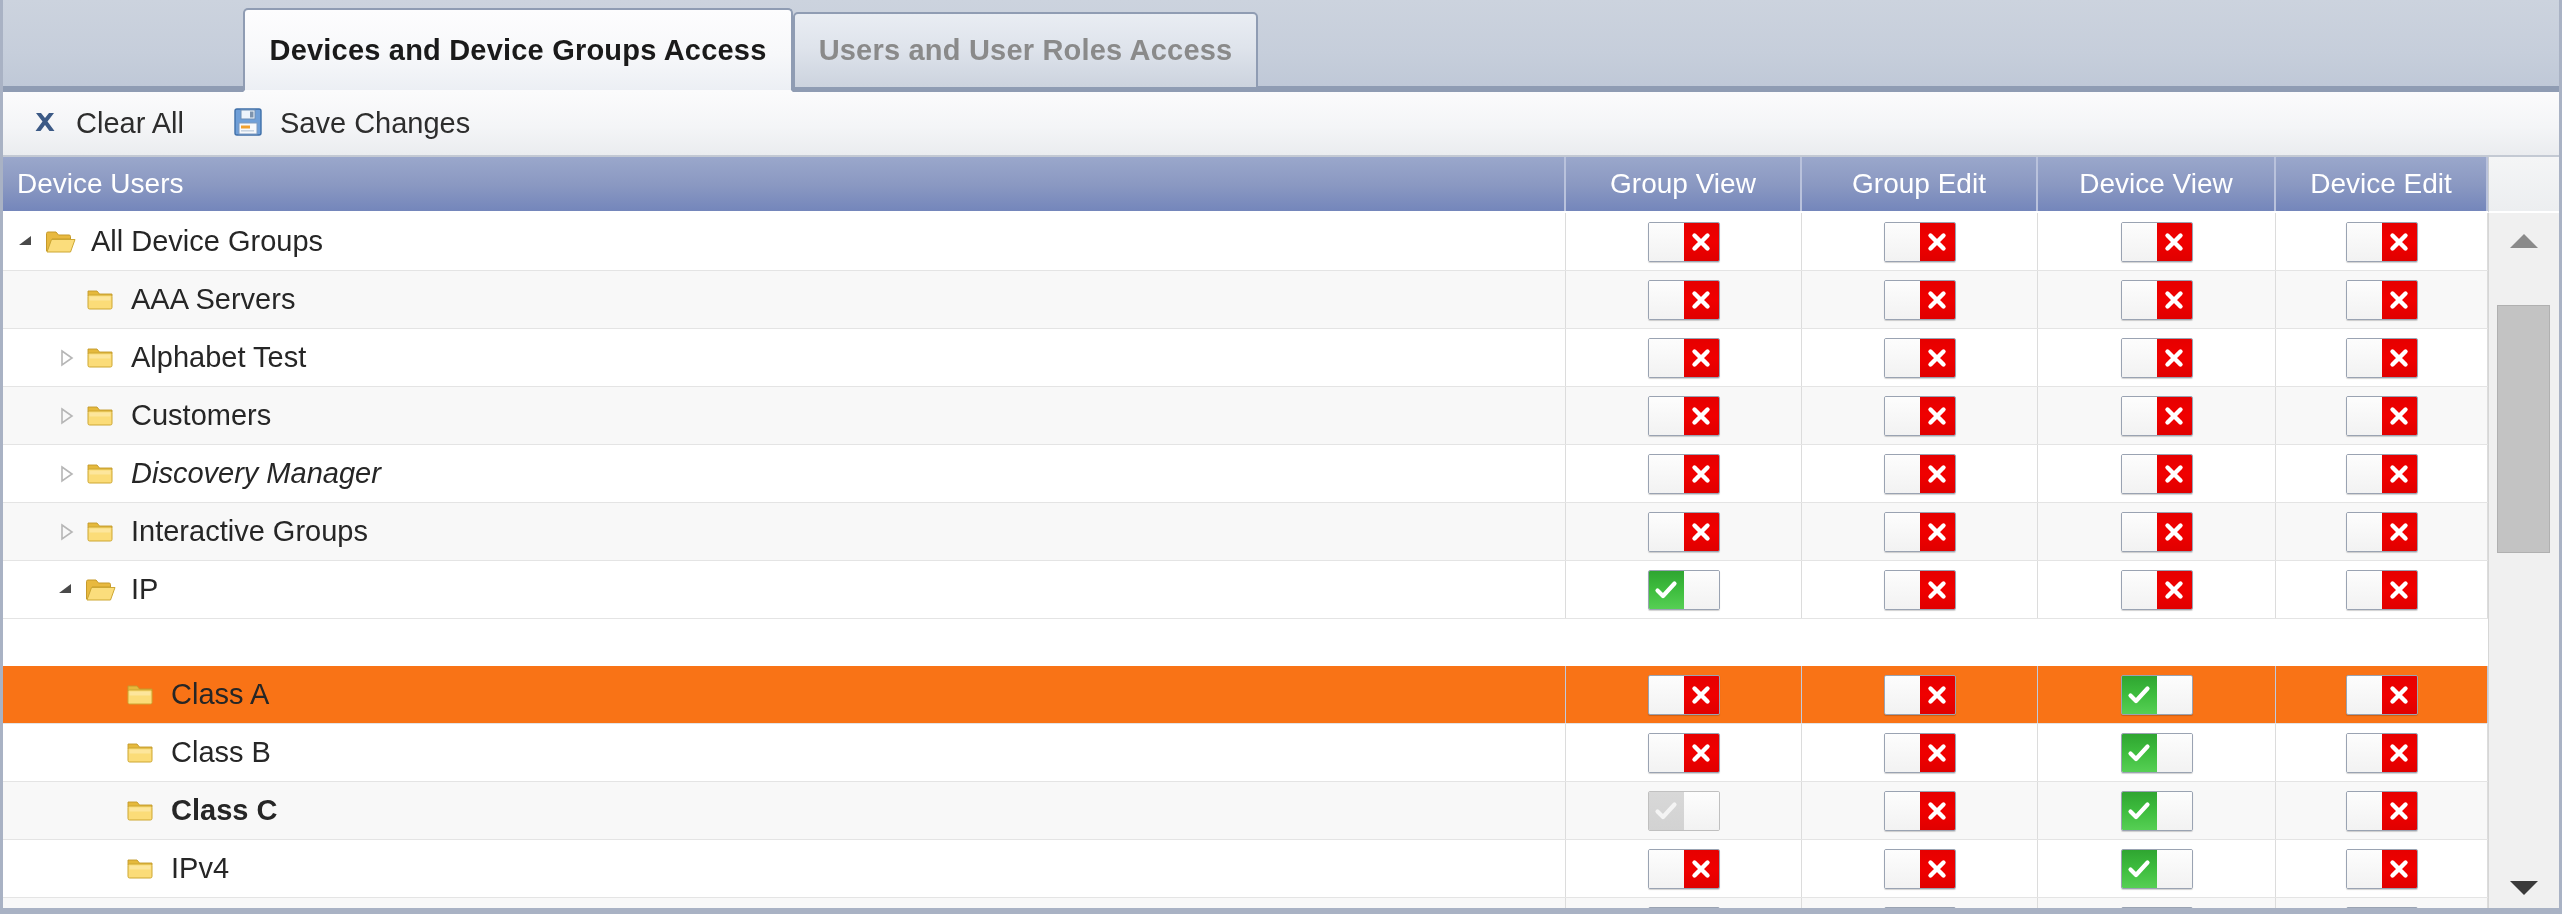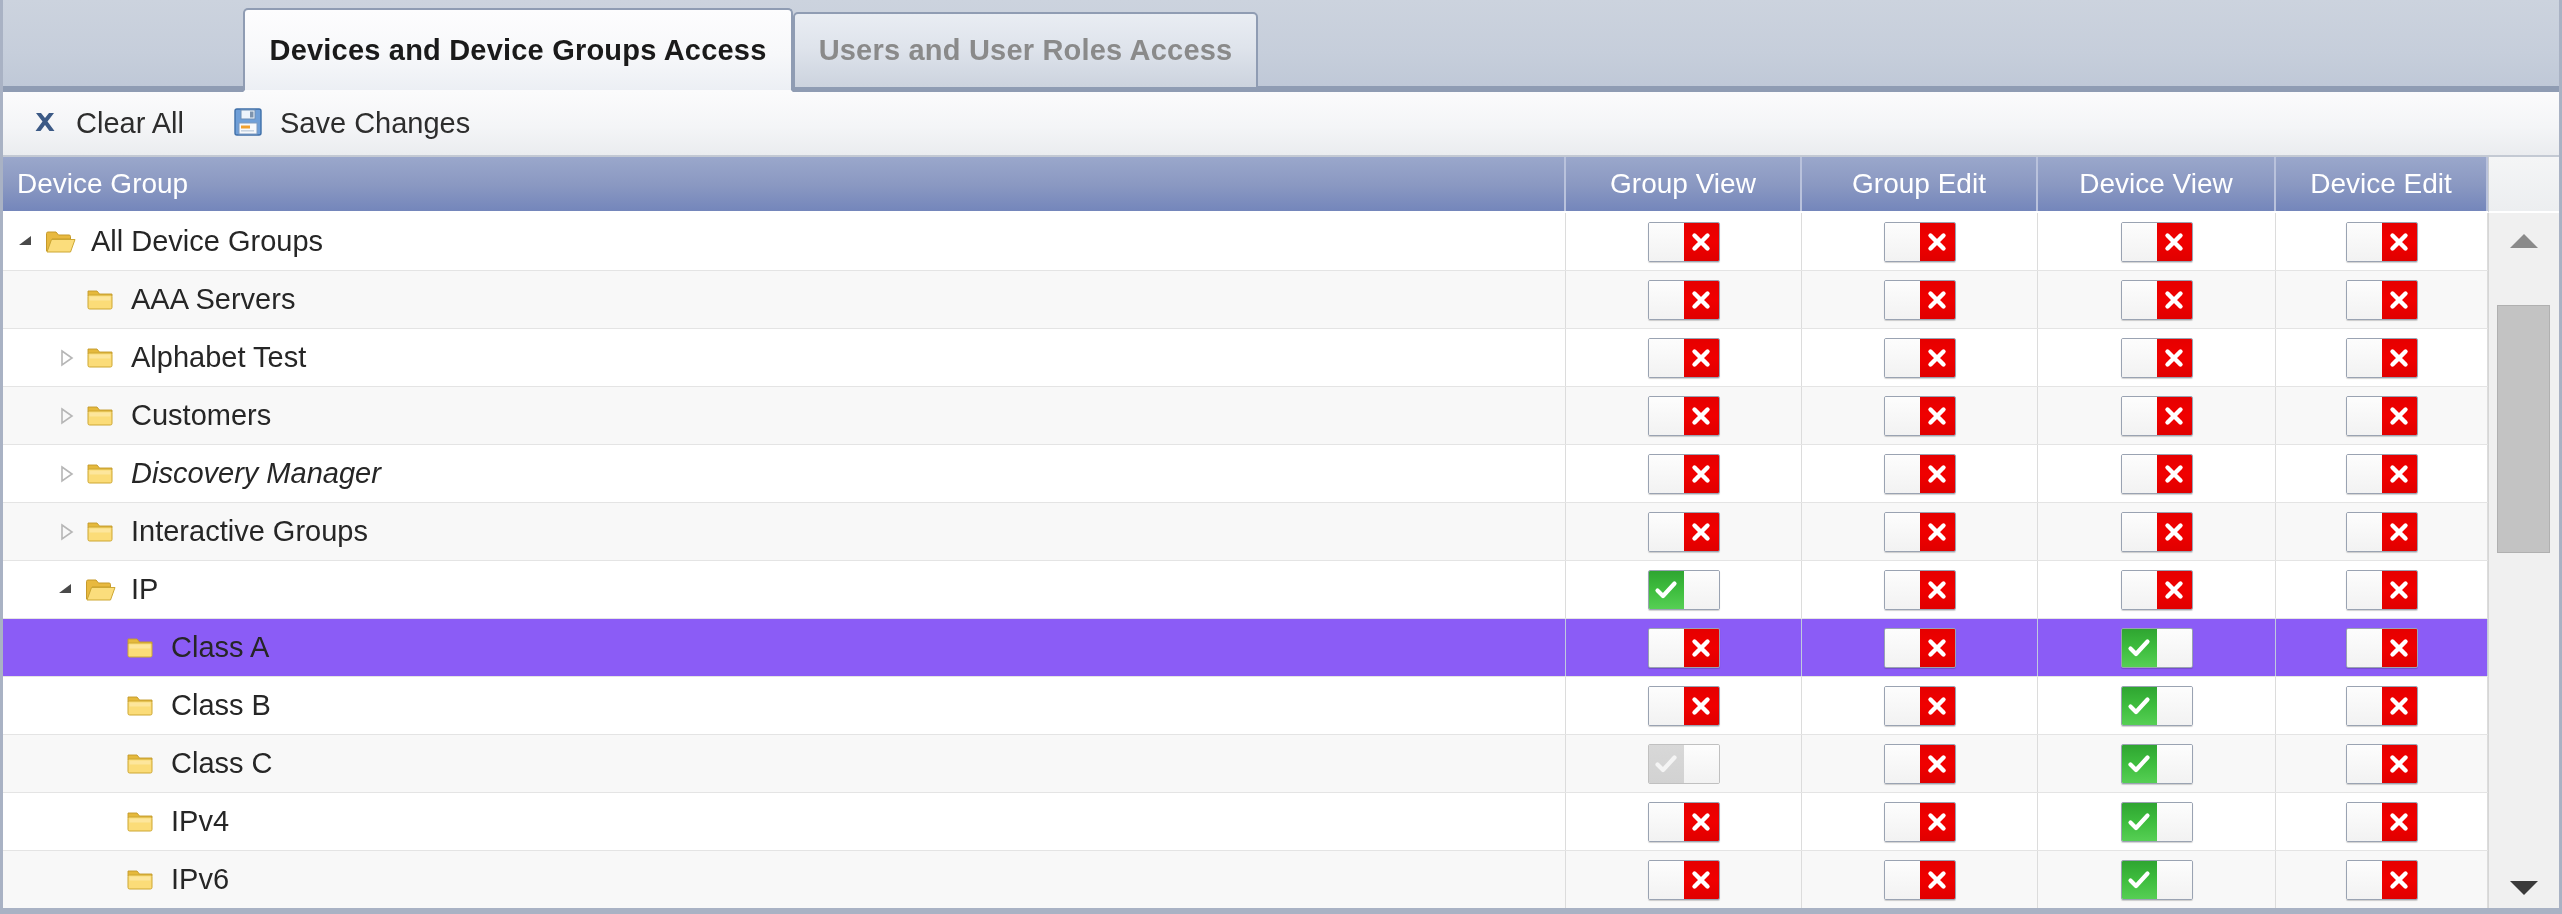--- a/index.html
+++ b/index.html
@@ -143,21 +143,21 @@
     width: 2485px;
   }
   .row {
     display: flex;
     height: 58px;
     box-sizing: border-box;
     border-bottom: 1px solid #e4e4e4;
     background: #ffffff;
   }
   .row.alt { background: #f8f8f8; }
-  .row.selected { background: #8b5cf6; }
+  .row.selected { background: #f97316; margin-top: 47px; }
   .row.selected .cell { border-right-color: #c0cade; }
 
   .cell {
     display: flex;
     align-items: center;
     box-sizing: border-box;
     height: 100%;
     border-right: 1px solid #dcdcdc;
   }
   .cell.name {
@@ -304,21 +304,21 @@
           <rect x="9" y="24" width="13" height="1.6" fill="#c8d4e2"></rect>
         </svg>
       </span>
       <span class="tbtn-label">Save Changes</span>
     </div>
   </div>
 
   <div class="grid">
     <div class="grid-header" id="gridhead">
         <div class="hcell first" style="width: 1563px; min-width: 1563px;">
-          <span>Device Group</span>
+          <span>Device Users</span>
         </div>
         <div class="hcell perm" style="width: 236px; min-width: 236px;">
           <span>Group View</span>
         </div>
         <div class="hcell perm" style="width: 236px; min-width: 236px;">
           <span>Group Edit</span>
         </div>
         <div class="hcell perm" style="width: 238px; min-width: 238px;">
           <span>Device View</span>
         </div>
@@ -841,21 +841,21 @@
                 <span class="half off">
                   <svg width="26" height="26" viewBox="0 0 26 26">
                     <path d="M6.5 6.5 L19.5 19.5 M19.5 6.5 L6.5 19.5" fill="none" stroke="#ffffff" stroke-width="4.4" stroke-linecap="round"></path>
                   </svg>
                 </span>
               </span>
             </div>
           </div>
           <div class="row alt">
             <div class="cell name" style="width: 1563px; min-width: 1563px;">
-              <div class="node" style="padding-left: 80px;">
+              <div class="node" style="padding-left: 80px; font-weight: bold;">
                 <span class="twisty"></span>
                 <span class="folder">
                   <svg width="32" height="28" viewBox="0 0 32 28">
                     <path d="M3 5 L12 5 L14.5 8 L27 8 L27 10 L3 10 Z" fill="#e5b93c" stroke="#c39a2a" stroke-width="0.9"></path>
                     <rect x="3" y="9" width="24" height="14" rx="1.6" fill="#fbdc78" stroke="#cda733" stroke-width="1"></rect>
                     <rect x="4.5" y="10.5" width="21" height="4" fill="#fdeaa8" opacity="0.75"></rect>
                   </svg>
                 </span>
                 <span class="label">Class C</span>
               </div>

